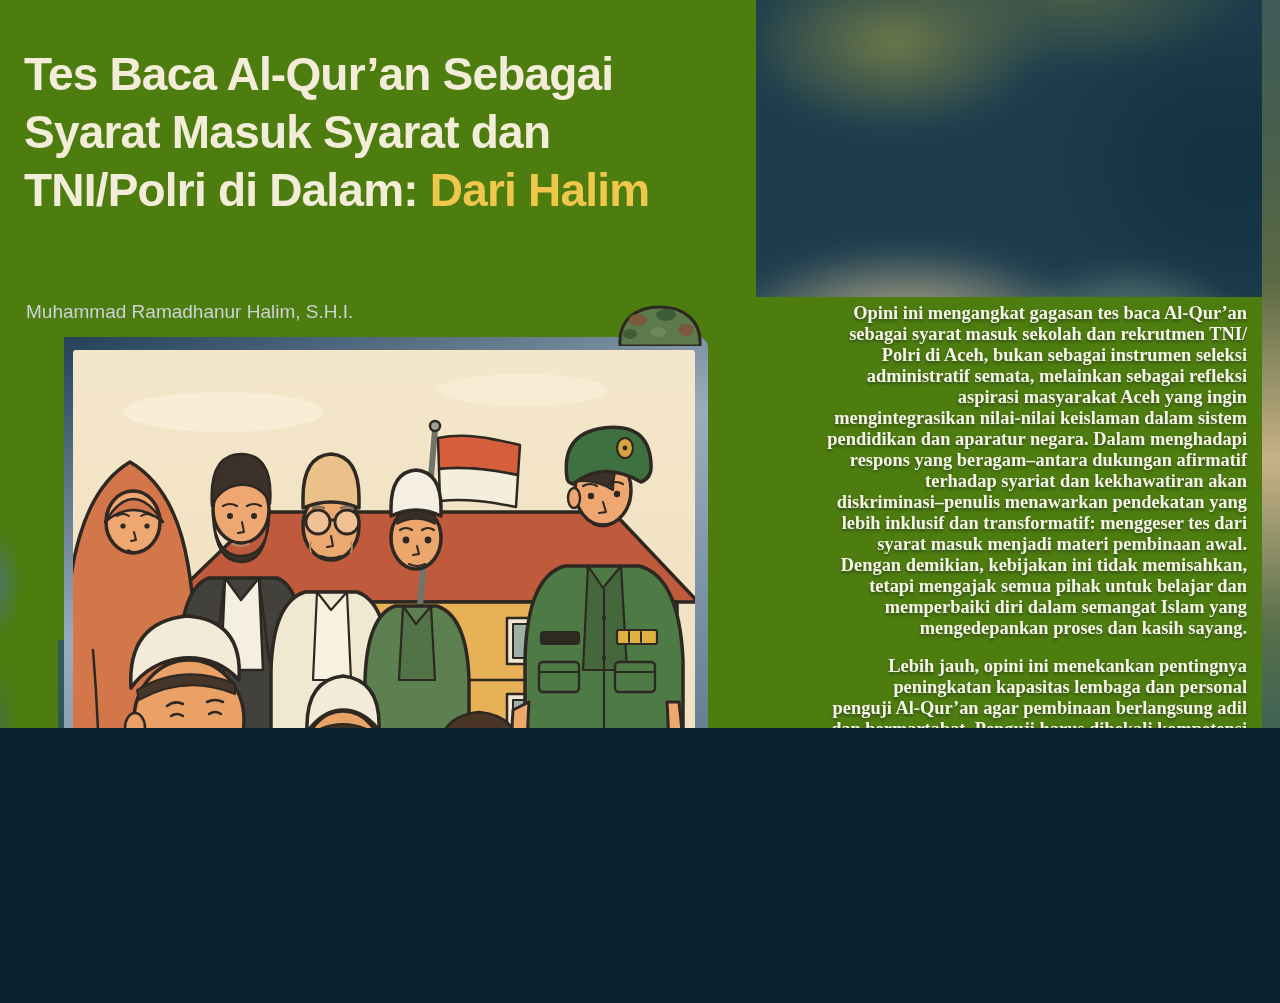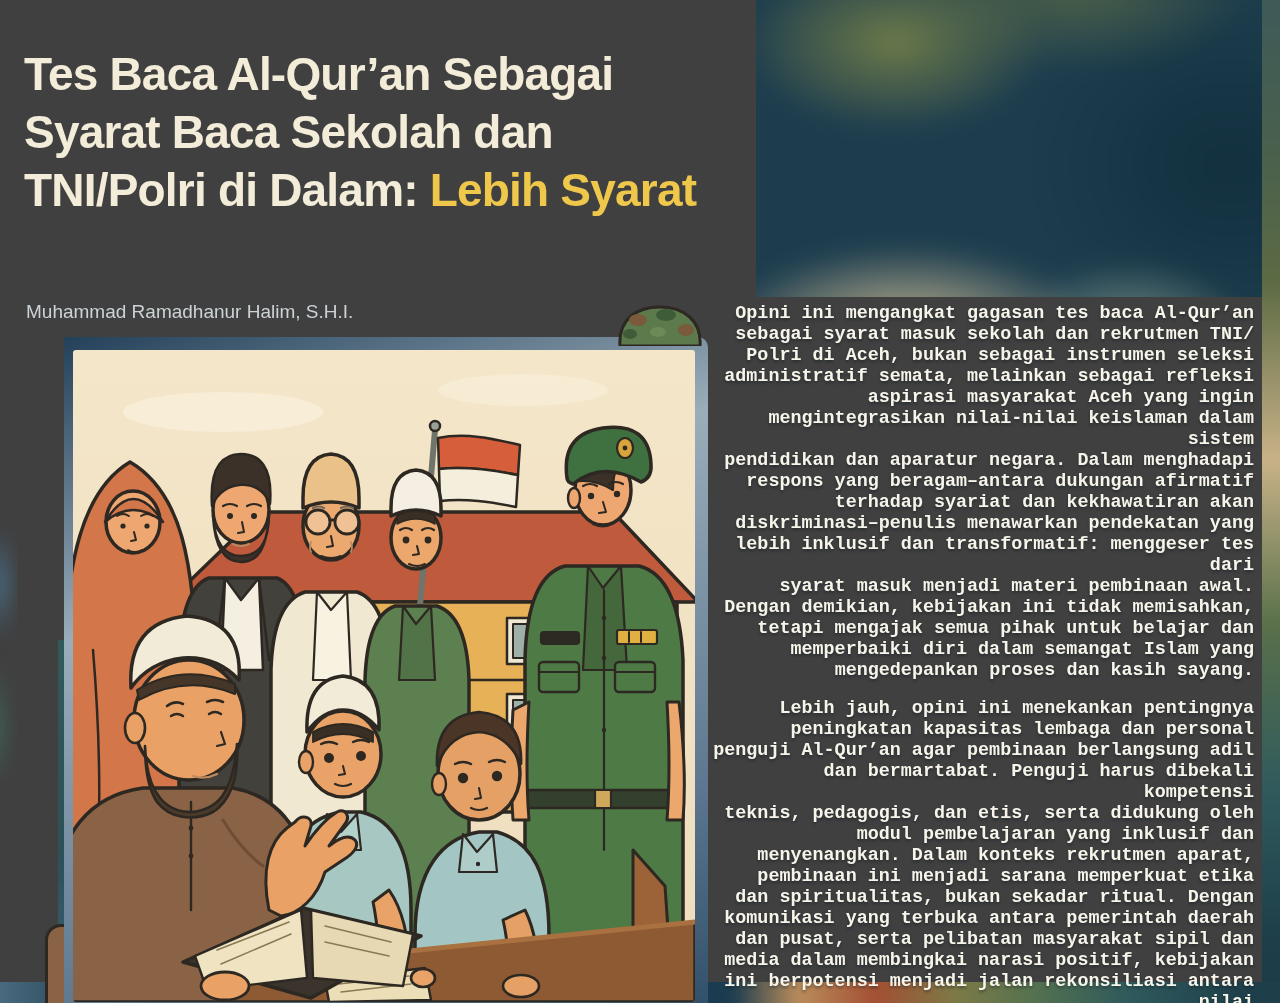--- a/index.html
+++ b/index.html
@@ -1,17 +1,17 @@
 <!DOCTYPE html>
 <html><head>
 <meta charset="utf-8">
 <style>
   html,body{margin:0;padding:0;background:#0d2231;}
-  .page{position:relative;width:1280px;height:1003px;overflow:hidden;
-        background:#404040;font-family:"Liberation Sans",sans-serif;}
+  .page{position:relative;width:1280px;height:728px;overflow:hidden;
+        background:#4d7c0f;font-family:"Liberation Sans",sans-serif;}
 
   
   .blurbox{position:absolute;overflow:hidden;}
   .blurbox .fill{position:absolute;inset:-18px;filter:blur(10px);}
   .bg-topright{left:756px;top:0;width:524px;height:297px;}
   .bg-topright .fill{
     background:
       radial-gradient(220px 130px at 28% 18%, #6d7a49 0%, rgba(109,122,73,0) 70%),
       radial-gradient(260px 120px at 60% 2%, #4c6148 0%, rgba(76,97,72,0) 70%),
       radial-gradient(300px 150px at 30% 108%, #d8c69c 0%, rgba(216,198,156,0) 65%),
@@ -36,22 +36,22 @@
 
   
   .title{position:absolute;left:24px;top:14px;width:700px;
          font-weight:bold;font-size:46px;line-height:58px;letter-spacing:-0.8px;}
   .title .cream{color:#f2ecd9;}
   .title .yellow{color:#eec74b;}
   .author{position:absolute;left:26px;top:301px;font-size:19px;color:#ccd3d6;}
 
   
   .bodytext{position:absolute;right:18px;top:303px;width:557px;text-align:right;}
-  .bodytext p{margin:0 8px 17px 0;white-space:pre-line;color:#f7f4ea;
-      font-family:Liberation Mono, monospace;font-weight:bold;
+  .bodytext p{margin:0 15px 17px 0;white-space:pre-line;color:#f7f4ea;
+      font-family:Liberation Serif, serif;font-weight:bold;
       font-size:18.4px;line-height:21px;letter-spacing:0px;
       text-shadow:0 2px 3px rgba(8,20,28,.45);}
 
   
   .illu-frame{position:absolute;left:64px;top:337px;width:644px;height:666px;
       background:linear-gradient(160deg,#24415a 0%,#9aadba 34%,#5d7890 75%,#33506a 100%);
       border-top-right-radius:10px;box-sizing:border-box;
       padding:13px 13px 0 9px;}
   .illu-frame svg{display:block;}
   .camo{position:absolute;left:614px;top:304px;width:92px;height:42px;}
@@ -74,22 +74,22 @@
       <div class="fill"></div>
     </div>
   <div class="blurbox bg-leftblobs">
       <div class="fill"></div>
     </div>
   <div class="blurbox bg-frameleft">
       <div class="fill"></div>
     </div>
 
   <h1 class="title"><span class="cream">Tes Baca Al-Qur’an Sebagai</span><br>
-    <span class="cream">Syarat Baca Sekolah dan</span><br>
-    <span class="cream">TNI/Polri di Dalam: </span><span class="yellow">Lebih Syarat</span><br>
+    <span class="cream">Syarat Masuk Syarat dan</span><br>
+    <span class="cream">TNI/Polri di Dalam: </span><span class="yellow">Dari Halim</span><br>
     <br>
   </h1>
 
   <div class="author">Muhammad Ramadhanur Halim, S.H.I.</div>
 
   <div class="robe-overflow"></div>
 
   <figure class="illu-frame" style="margin:0">
     <svg width="622" height="652" viewBox="0 0 622 652">
       <defs>

